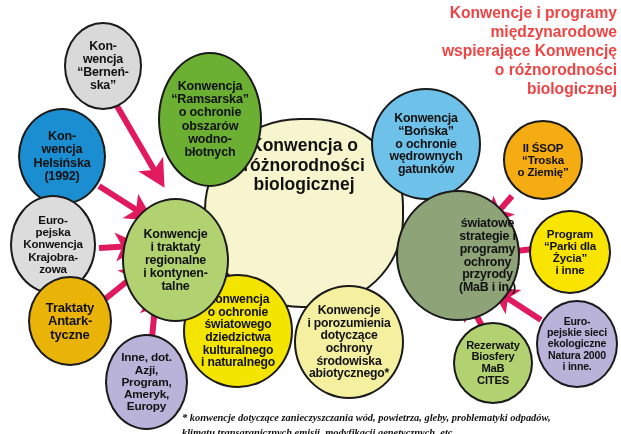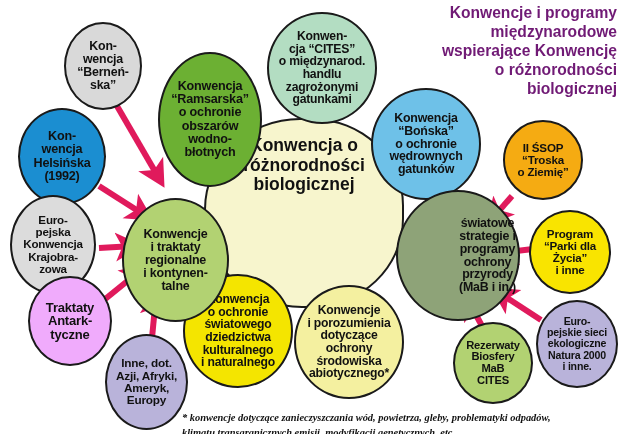--- a/index.html
+++ b/index.html
@@ -53,39 +53,39 @@
   }
   
   #hub-left{
     left:122px;top:198px;width:107px;height:124px;
     background:#b2d272;font-size:12.5px;z-index:4;
   }
 
   #n-bern   {left:64px; top:22px;  width:78px;  height:88px;  background:#d9d9d9; font-size:12.4px;}
   #n-hels   {left:18px; top:108px; width:88px;  height:97px;  background:#1b8ed1; font-size:12.6px;}
   #n-krajo  {left:10px; top:195px; width:86px;  height:99px;  background:#dcdcdc; font-size:11.6px;}
-  #n-antark {left:28px; top:276px; width:84px;  height:90px;  background:#f0abfc; font-size:13px;}
+  #n-antark {left:28px; top:276px; width:84px;  height:90px;  background:#eab308; font-size:13px;}
   #n-inne   {left:105px;top:334px; width:83px;  height:96px;  background:#b9b3da; font-size:11.8px;}
 
   #n-rams   {left:158px;top:52px;  width:104px; height:135px; background:#6cb033; font-size:12.6px;}
   #n-cites  {left:267px;top:12px;  width:110px; height:112px; background:#b3ddc2; font-size:12.2px;}
   #n-bonska {left:371px;top:88px;  width:110px; height:112px; background:#6ec1e8; font-size:12.4px;}
 
   #n-swiat  {left:183px;top:274px; width:110px; height:114px; background:#f4e500; font-size:12.2px;}
   #n-abio   {left:294px;top:285px; width:110px; height:114px; background:#f4f0a0; font-size:12.2px;}
 
   #n-ssop   {left:503px;top:120px; width:80px;  height:80px;  background:#f5ab12; font-size:11.6px;}
   #n-parki  {left:529px;top:210px; width:82px;  height:84px;  background:#f9e400; font-size:11.6px;}
   #n-natura {left:536px;top:300px; width:82px;  height:88px;  background:#b9b3da; font-size:10.6px;}
   #n-rezerw {left:453px;top:322px; width:80px;  height:82px;  background:#b2d272; font-size:11.2px;}
 
   #title{
     position:absolute;left:377px;top:3px;width:240px;
     text-align:right;
-    font-size:15.6px;font-weight:bold;color:#701a75;
+    font-size:15.6px;font-weight:bold;color:#ef4444;
     line-height:1.22;white-space:pre-line;
     z-index:6;
   }
 
   #footnote{
     position:absolute;left:182px;top:410px;width:432px;
     font-size:10.4px;font-style:italic;font-weight:bold;color:#111;
     line-height:1.45;
     z-index:6;
     font-family:Liberation Serif, serif;
@@ -156,41 +156,33 @@
 Krajobra-
 zowa</span>
   </div>
   <div class="node" id="n-antark">
     <span>Traktaty
 Antark-
 tyczne</span>
   </div>
   <div class="node" id="n-inne">
     <span>Inne, dot.
-Azji, Afryki,
+Azji, Program,
 Ameryk,
 Europy</span>
   </div>
 
   <div class="node" id="n-rams">
     <span>Konwencja
 “Ramsarska”
 o ochronie
 obszarów
 wodno-
 błotnych</span>
   </div>
-  <div class="node" id="n-cites">
-    <span>Konwen-
-cja “CITES”
-o międzynarod.
-handlu
-zagrożonymi
-gatunkami</span>
-  </div>
   <div class="node" id="n-bonska">
     <span>Konwencja
 “Bońska”
 o ochronie
 wędrownych
 gatunków</span>
   </div>
 
   <div class="node" id="n-swiat">
     <span>Konwencja

